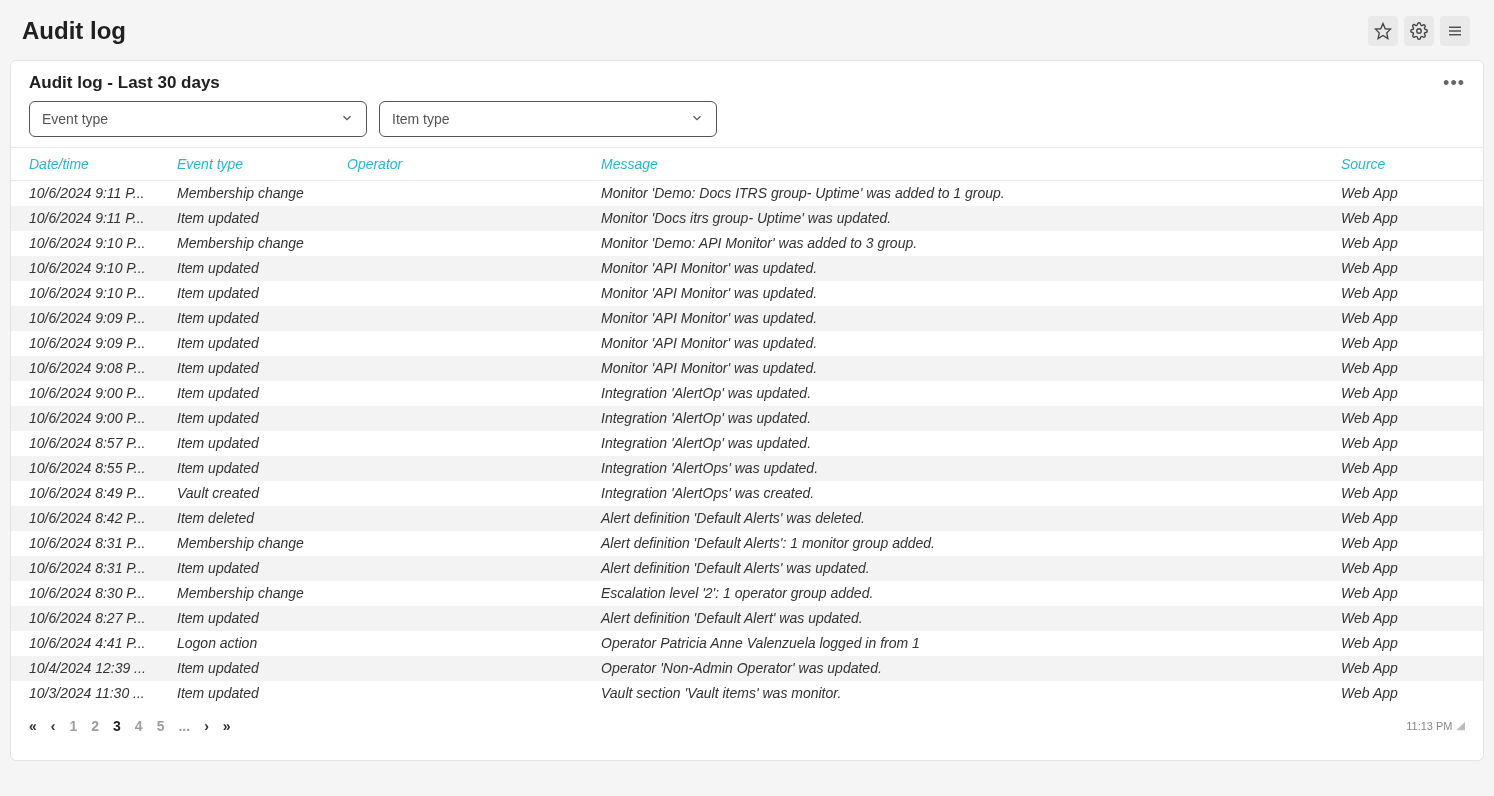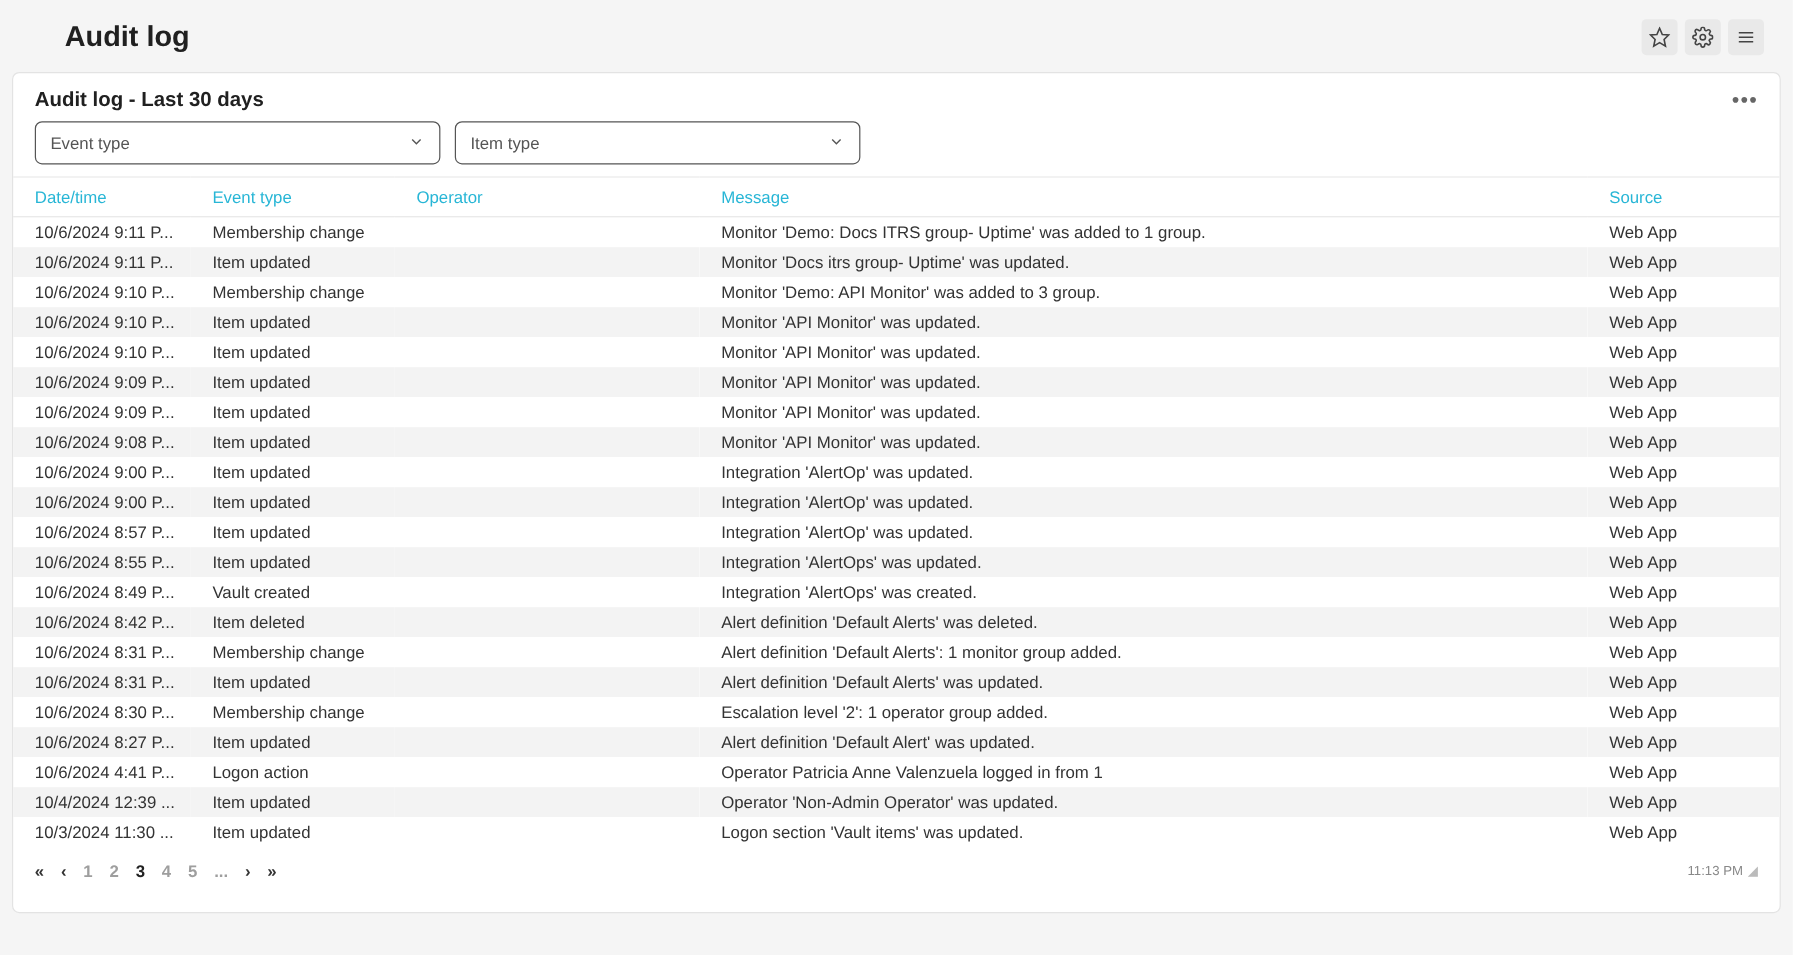--- a/index.html
+++ b/index.html
@@ -13,21 +13,20 @@
   .top-bar {
     display: flex;
     align-items: center;
     justify-content: space-between;
     padding: 16px 24px 14px 22px;
   }
   .page-title {
     font-size: 24px;
     font-weight: 700;
     color: #202020;
-    margin-left: 32px;
   }
   .top-actions {
     display: flex;
     gap: 6px;
   }
   .icon-btn {
     width: 30px;
     height: 30px;
     border: none;
     border-radius: 4px;
@@ -82,20 +81,21 @@
     color: #555;
     background: #fff;
   }
   .select-filter .chev {
     margin-left: auto;
   }
   table {
     width: 100%;
     border-collapse: collapse;
     table-layout: fixed;
+    font-style: italic;
   }
   thead th {
     text-align: left;
     font-weight: 400;
     color: #28b6d6;
     padding: 8px 6px 8px 18px;
     border-bottom: 1px solid #eaeaea;
     border-top: 1px solid #eaeaea;
     white-space: nowrap;
     overflow: hidden;
@@ -356,21 +356,21 @@
           <td>10/4/2024 12:39 ...</td>
           <td>Item updated</td>
           <td></td>
           <td>Operator 'Non-Admin Operator' was updated.</td>
           <td>Web App</td>
         </tr>
         <tr>
           <td>10/3/2024 11:30 ...</td>
           <td>Item updated</td>
           <td></td>
-          <td>Logon section 'Vault items' was updated.</td>
+          <td>Vault section 'Vault items' was monitor.</td>
           <td>Web App</td>
         </tr>
       </tbody>
   </table>
 
   <div class="pager-row">
     <div class="pager">
       <span class="nav">«</span>
       <span class="nav">‹</span>
       <span id="pager-pages" style="display: inline-flex; gap: 14px;">

